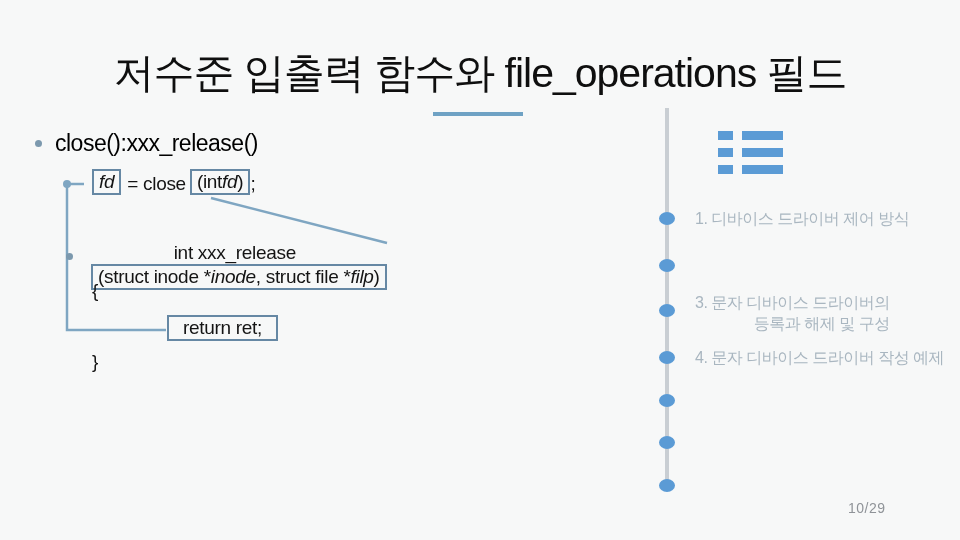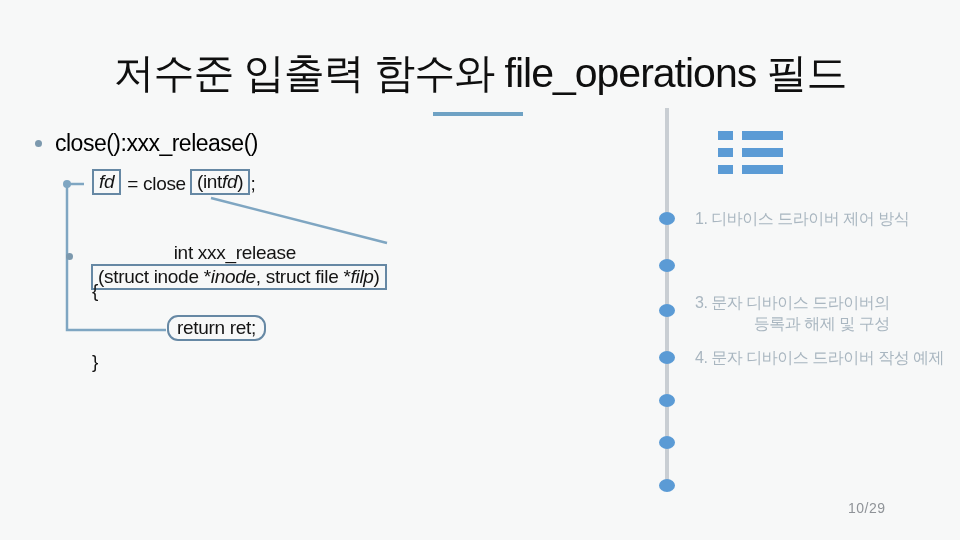--- a/index.html
+++ b/index.html
@@ -47,22 +47,21 @@
     display:flex;align-items:flex-end;
   }
   .code-line1 .mid{margin:0 4px 0 6px;}
   .code-line2{
     position:absolute;left:83px;top:242px;
     display:flex;align-items:center;flex-direction:column;
   }
   .brace-open{position:absolute;left:92px;top:280px;}
   .return-box{
     position:absolute;left:167px;top:315px;
-    padding:1px 8px;
-    border-radius:11px;
+    padding:1px 14px;
   }
   .brace-close{position:absolute;left:92px;top:351px;}
   .ital{font-style:italic;}
 
   
   .timeline-line{
     position:absolute;left:665px;top:108px;width:4px;height:372px;
     background:#c9ced3;
   }
   .agenda-dot{

